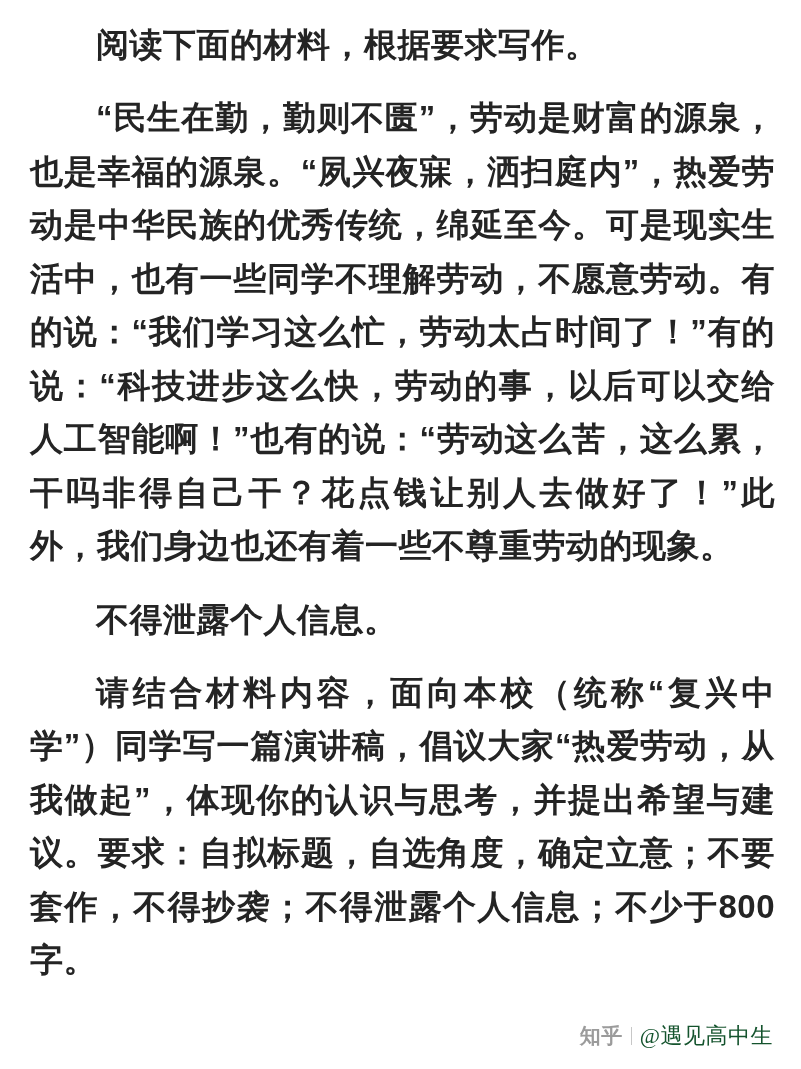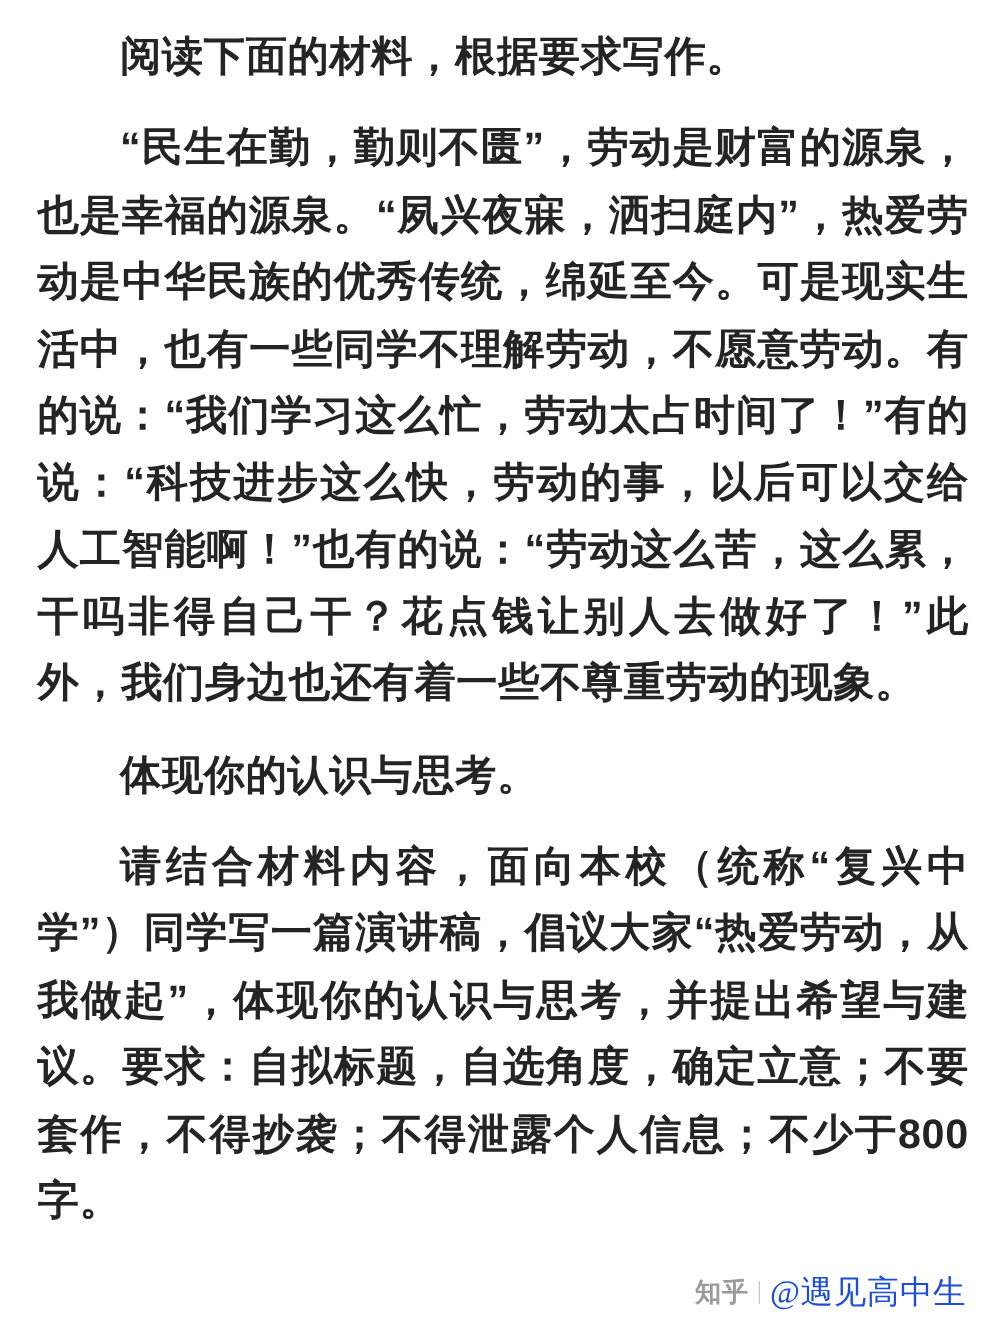--- a/index.html
+++ b/index.html
@@ -59,34 +59,34 @@
     font-weight: 600;
   }
   .wm-sep {
     display: inline-block;
     width: 1px;
     height: 18px;
     background: #c7c7c7;
     margin: 0 2px;
   }
   .wm-user {
-    font-size: 26px;
-    color: #1d4ed8;
+    font-size: 22px;
+    color: #14532d;
   }
 </style>
 </head>
 <body>
 
 <div class="page">
 
   <p class="para indent first">阅读下面的材料，根据要求写作。</p>
 
   <p class="para indent">“民生在勤，勤则不匮”，劳动是财富的源泉，也是幸福的源泉。“夙兴夜寐，洒扫庭内”，热爱劳动是中华民族的优秀传统，绵延至今。可是现实生活中，也有一些同学不理解劳动，不愿意劳动。有的说：“我们学习这么忙，劳动太占时间了！”有的说：“科技进步这么快，劳动的事，以后可以交给人工智能啊！”也有的说：“劳动这么苦，这么累，干吗非得自己干？花点钱让别人去做好了！”此外，我们身边也还有着一些不尊重劳动的现象。</p>
 
-  <p class="para indent">体现你的认识与思考。</p>
+  <p class="para indent">不得泄露个人信息。</p>
 
   <p class="para indent">请结合材料内容，面向本校（统称“复兴中学”）同学写一篇演讲稿，倡议大家“热爱劳动，从我做起”，体现你的认识与思考，并提出希望与建议。要求：自拟标题，自选角度，确定立意；不要套作，不得抄袭；不得泄露个人信息；不少于800字。</p>
 
   <div class="watermark">
     <span class="wm-logo">知乎</span>
     <span class="wm-sep"></span>
     <span class="wm-user">@遇见高中生</span>
   </div>
 
 </div>

